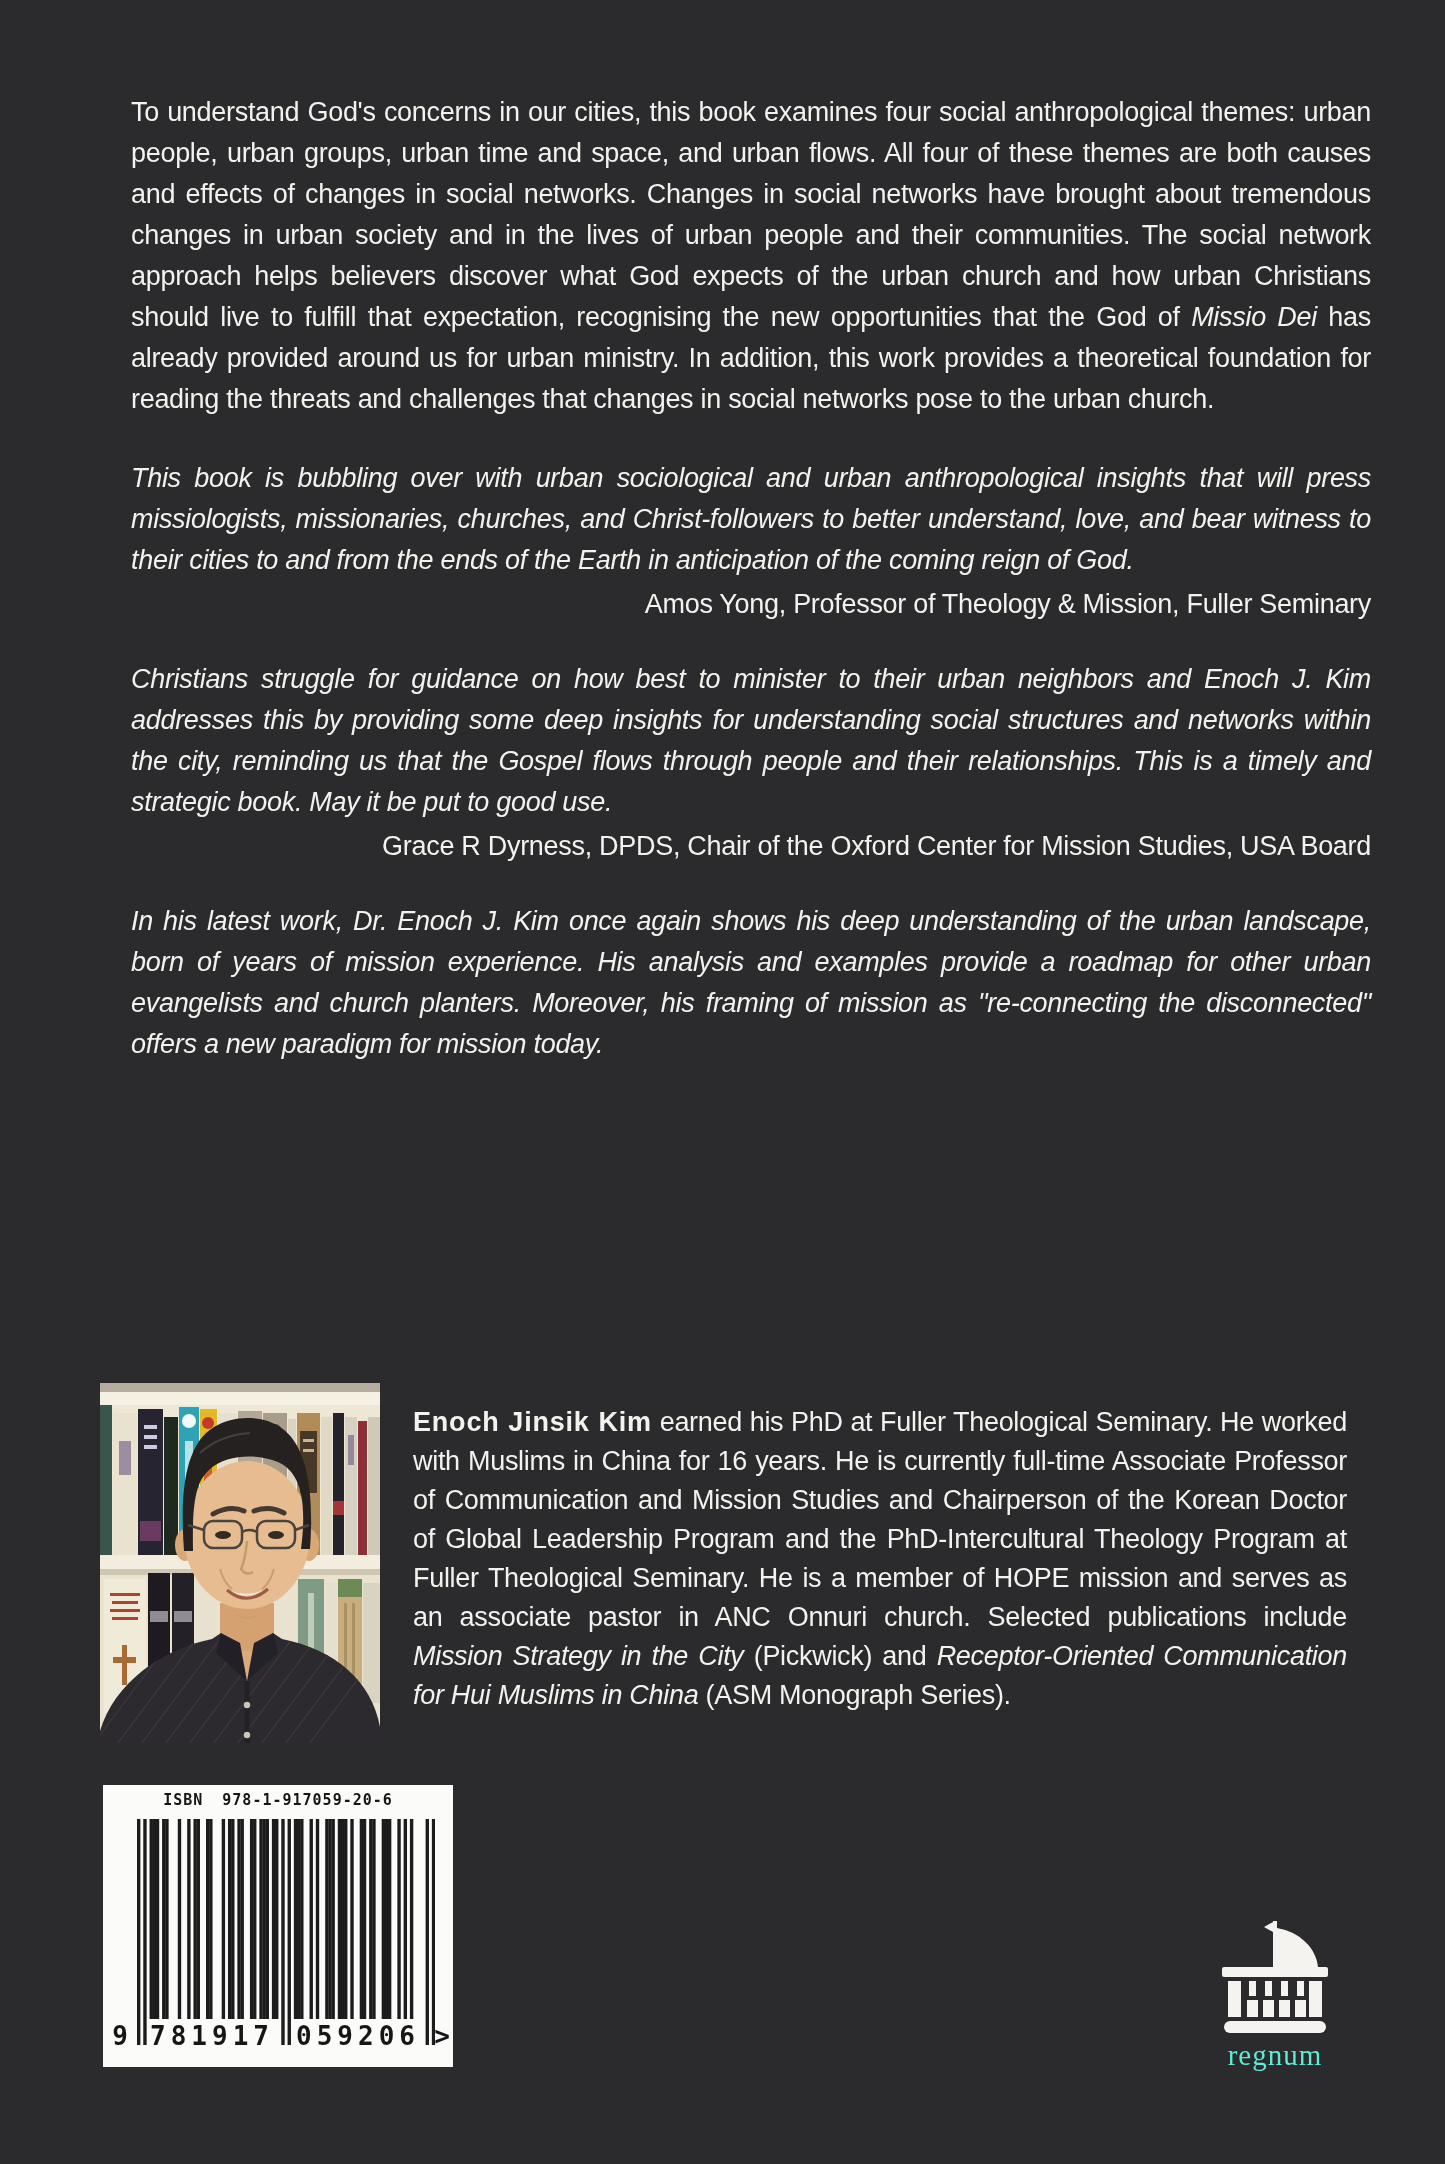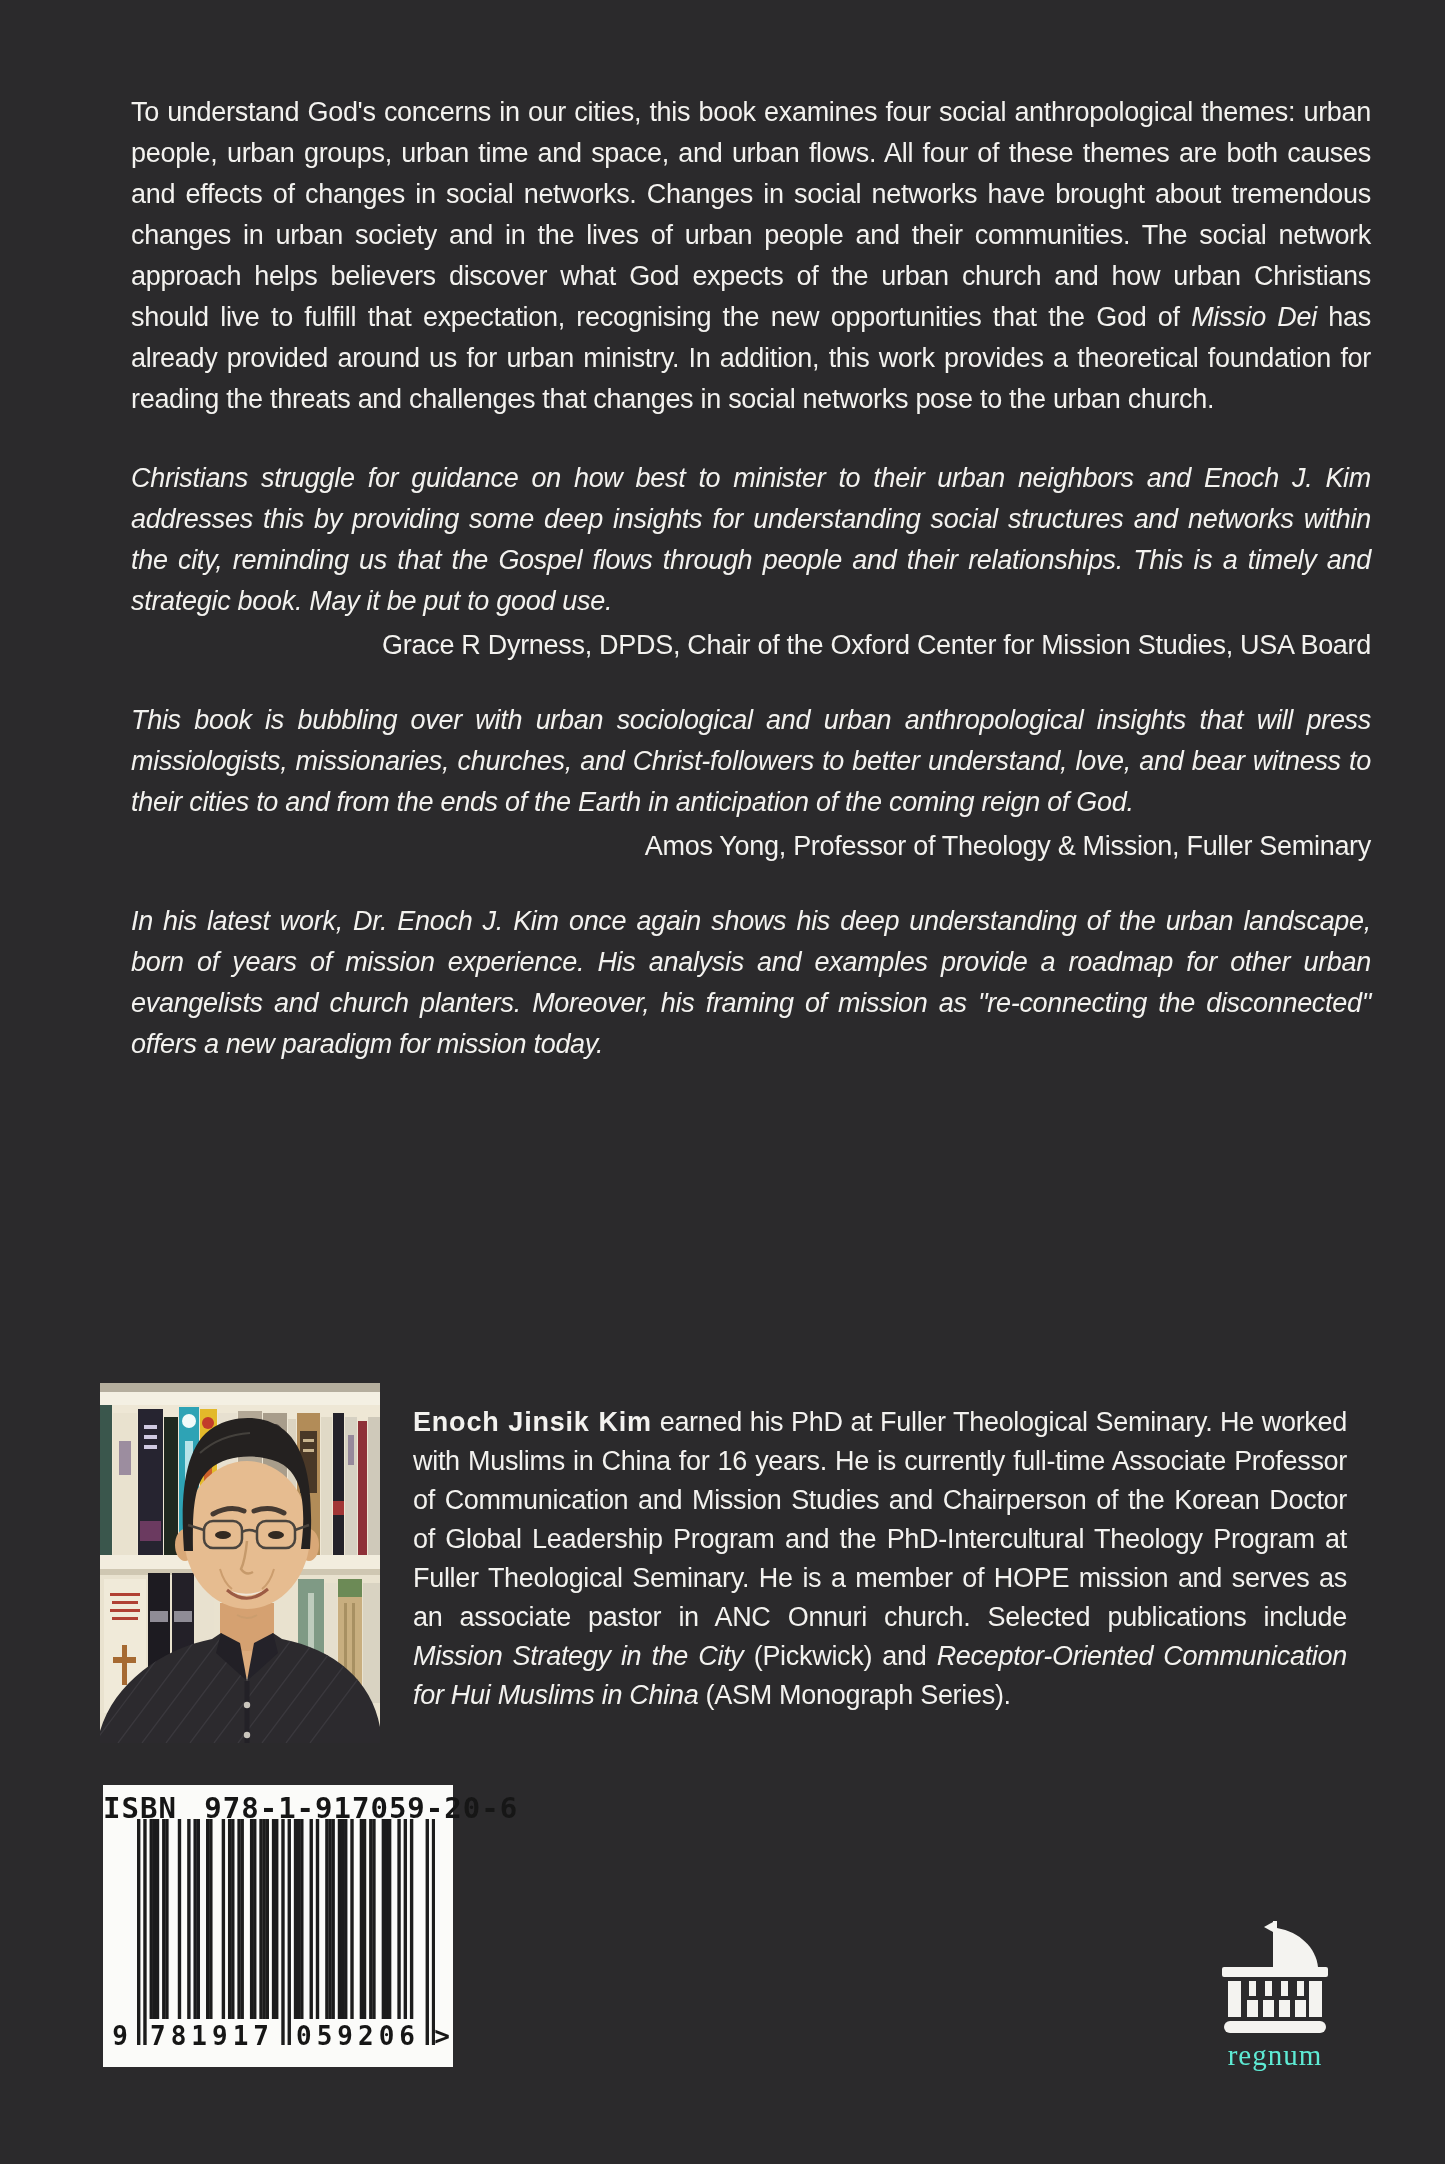--- a/index.html
+++ b/index.html
@@ -52,21 +52,21 @@
     width: 350px;
     height: 282px;
     background: #fbfbf9;
     color: #161616;
   }
   .isbn-label {
     position: absolute;
     top: 6px; left: 0; right: 0;
     text-align: center;
     font-family: "DejaVu Sans Mono", monospace;
-    font-size: 29px;
+    font-size: 15px;
     font-weight: bold;
     letter-spacing: 1px;
     word-spacing: 9px;
     white-space: nowrap;
   }
   .bars-wrap { position: absolute; left: 34px; top: 34px; width: 298px; height: 228px; }
   .bc-digit {
     position: absolute;
     top: 236px;
     font-family: "DejaVu Sans Mono", monospace;
@@ -99,27 +99,27 @@
 </head>
 <body>
 
 <div class="cover">
 
   <div class="textcol">
 
     <p class="synopsis"><span>To understand God's concerns in our cities, this book examines four social anthropological themes: urban people, urban groups, urban time and space, and urban flows. All four of these themes are both causes and effects of changes in social networks. Changes in social networks have brought about tremendous changes in urban society and in the lives of urban people and their communities. The social network approach helps believers discover what God expects of the urban church and how urban Christians should live to fulfill that expectation, recognising the new opportunities that the God of </span><i>Missio Dei</i><span> has already provided around us for urban ministry. In addition, this work provides a theoretical foundation for reading the threats and challenges that changes in social networks pose to the urban church.</span></p>
 
     <div class="endorsement">
+      <p class="quote">This book is bubbling over with urban sociological and urban anthropological insights that will press missiologists, missionaries, churches, and Christ-followers to better understand, love, and bear witness to their cities to and from the ends of the Earth in anticipation of the coming reign of God.</p>
+      <p class="attribution">Amos Yong, Professor of Theology &amp; Mission, Fuller Seminary</p>
+    </div>
+
+    <div class="endorsement">
       <p class="quote">Christians struggle for guidance on how best to minister to their urban neighbors and Enoch J. Kim addresses this by providing some deep insights for understanding social structures and networks within the city, reminding us that the Gospel flows through people and their relationships. This is a timely and strategic book. May it be put to good use.</p>
       <p class="attribution">Grace R Dyrness, DPDS, Chair of the Oxford Center for Mission Studies, USA Board</p>
-    </div>
-
-    <div class="endorsement">
-      <p class="quote">This book is bubbling over with urban sociological and urban anthropological insights that will press missiologists, missionaries, churches, and Christ-followers to better understand, love, and bear witness to their cities to and from the ends of the Earth in anticipation of the coming reign of God.</p>
-      <p class="attribution">Amos Yong, Professor of Theology &amp; Mission, Fuller Seminary</p>
     </div>
 
     <div class="endorsement">
       <p class="quote">In his latest work, Dr. Enoch J. Kim once again shows his deep understanding of the urban landscape, born of years of mission experience. His analysis and examples provide a roadmap for other urban evangelists and church planters. Moreover, his framing of mission as "re-connecting the disconnected" offers a new paradigm for mission today.</p>
     </div>
 
   </div>
 
   <div class="author-section">
 

